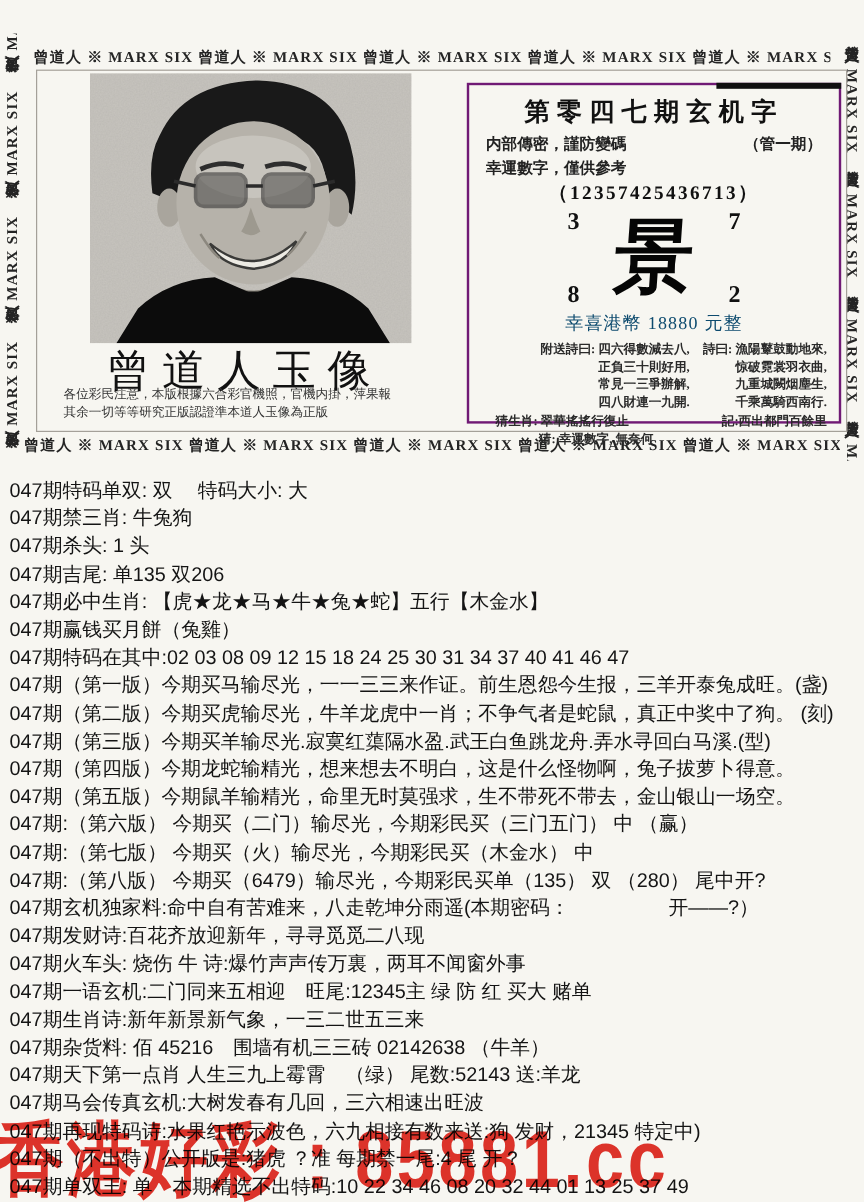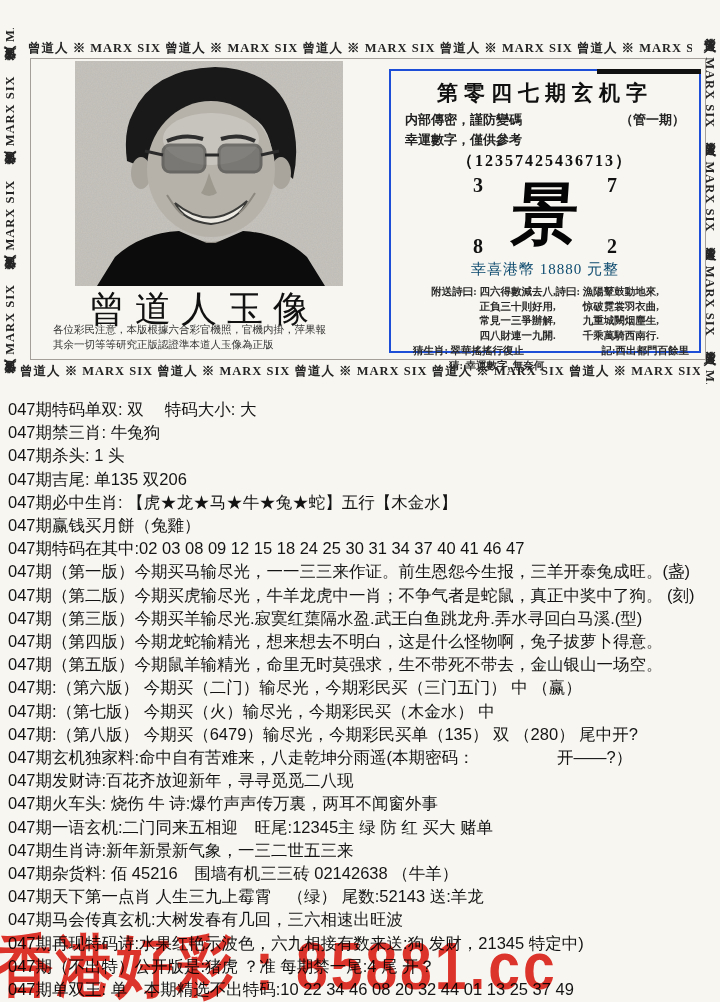--- a/index.html
+++ b/index.html
@@ -28,21 +28,21 @@
   .photo-caption{
     position:absolute;left:8px;top:226px;width:330px;text-align:center;
     font-family:"Liberation Serif",serif;font-weight:normal;font-size:36px;letter-spacing:10px;color:#111;
   }
   .photo-note{
     position:absolute;left:12px;top:264px;width:330px;
     font-family:Liberation Mono, monospace;font-size:10.5px;line-height:15px;color:#333;margin-left:10px;
   }
   .rightbox{
     position:absolute;left:358px;top:10px;width:308px;height:280px;
-    border:2px solid #1d4ed8;background:#f7f6f1;
+    border:2px solid #701a75;background:#f7f6f1;
   }
   .rb-bar{position:absolute;top:-2px;right:-2px;width:104px;height:5px;background:#111;}
   .rb-title{
     margin-top:8px;text-align:center;font-family:"Liberation Serif",serif;
     font-weight:bold;font-size:21px;letter-spacing:6px;color:#111;
   }
   .rb-row{
     display:flex;justify-content:space-between;padding:4px 14px 0 14px;
     font-family:"Liberation Serif",serif;font-size:13px;font-weight:bold;color:#222;
   }
@@ -53,21 +53,21 @@
   .mystic .n-tl{left:82px;top:0;}
   .mystic .n-tr{right:82px;top:0;}
   .mystic .n-bl{left:82px;bottom:0;}
   .mystic .n-br{right:82px;bottom:0;}
   .mystic .glyph{
     position:absolute;left:0;right:0;top:-4px;text-align:center;
     font-family:"DejaVu Serif","Liberation Serif",serif;font-size:66px;font-weight:bold;color:#050505;
     transform:skewX(-4deg);
   }
   .rb-prize{text-align:center;font-family:"Liberation Serif",serif;font-size:15px;font-weight:normal;letter-spacing:1px;margin-top:2px;color:#0c4a6e;}
-  .poems{display:flex;justify-content:center;padding:6px 10px 0 10px;}
+  .poems{display:flex;justify-content:flex-end;padding:6px 10px 0 10px;gap:11px;}
   .poem{font-family:"Liberation Serif",serif;font-size:10.5px;line-height:14.5px;font-weight:bold;color:#2a2a2a;}
   .poem .plabel{display:inline-block;}
   .poem .pbody{display:inline-block;vertical-align:top;}
   .rb-foot{display:flex;justify-content:space-between;padding:1px 10px 0 22px;
     font-family:"Liberation Serif",serif;font-size:10.5px;font-weight:bold;color:#2a2a2a;}
   .rb-guess{padding:1px 10px 0 58px;font-family:"Liberation Serif",serif;font-size:10.5px;font-weight:bold;color:#2a2a2a;}
   
   .bodylines{position:absolute;left:8px;top:398px;width:706px;}
   .body-line{
     font-size:16.5px;line-height:23.2px;white-space:nowrap;color:#141414;

